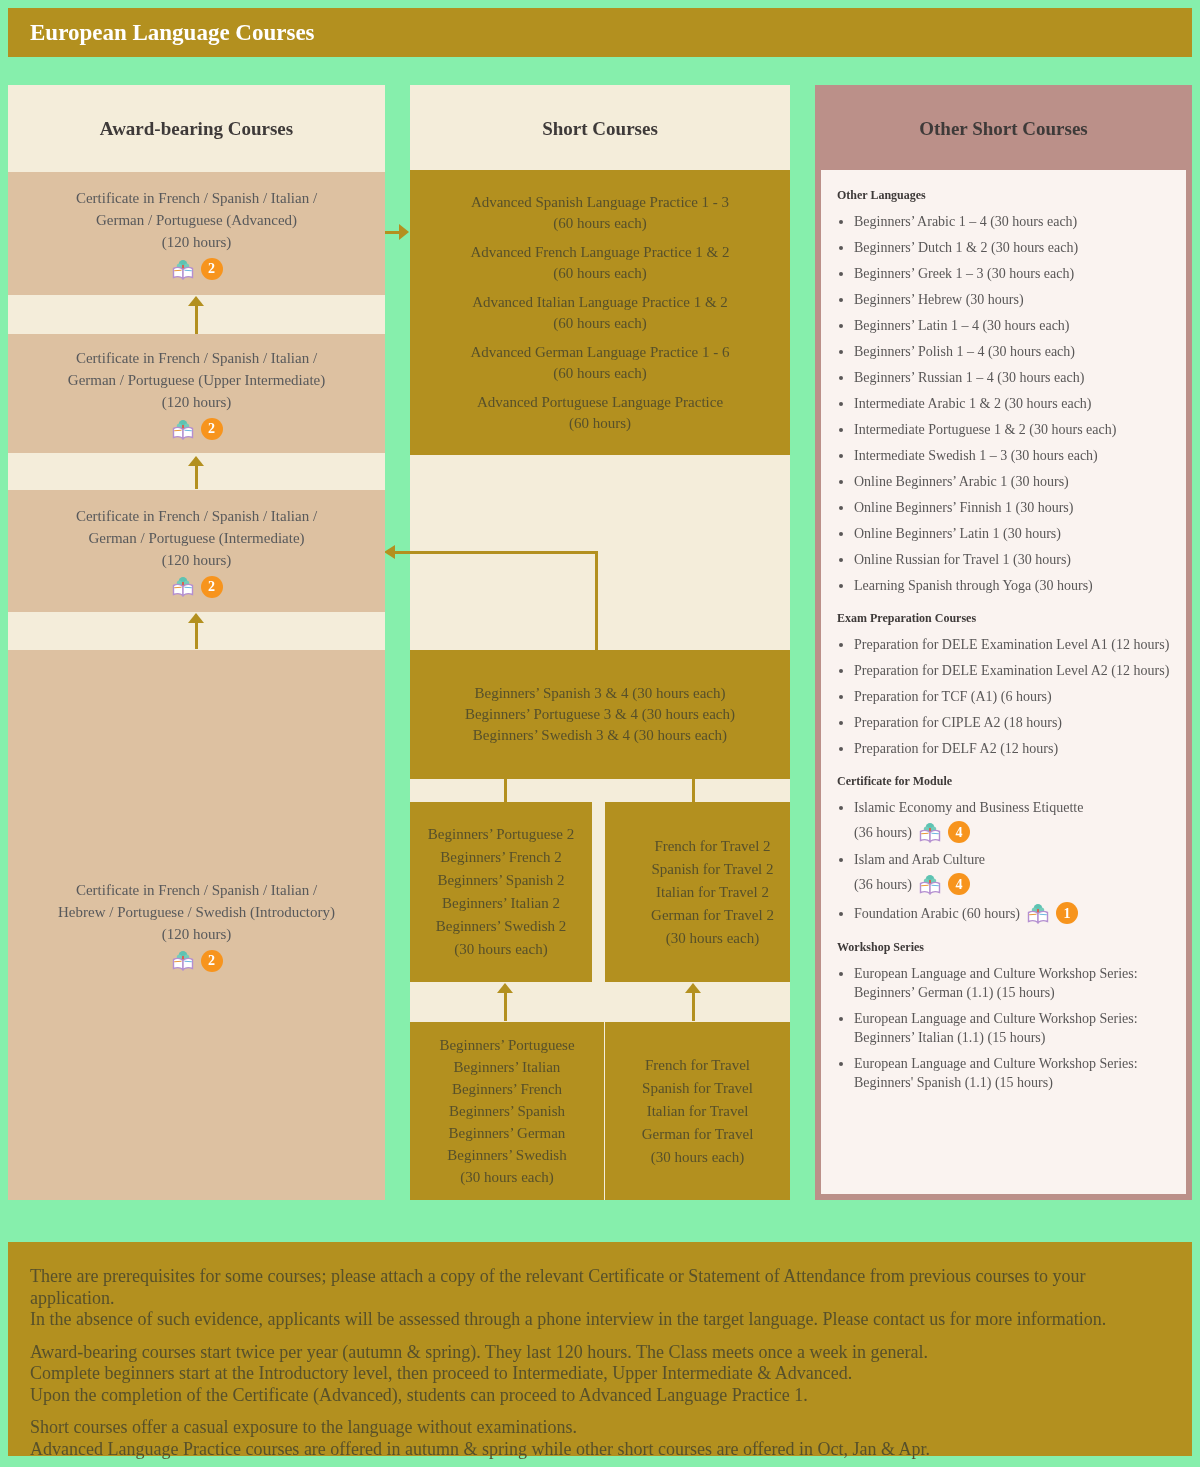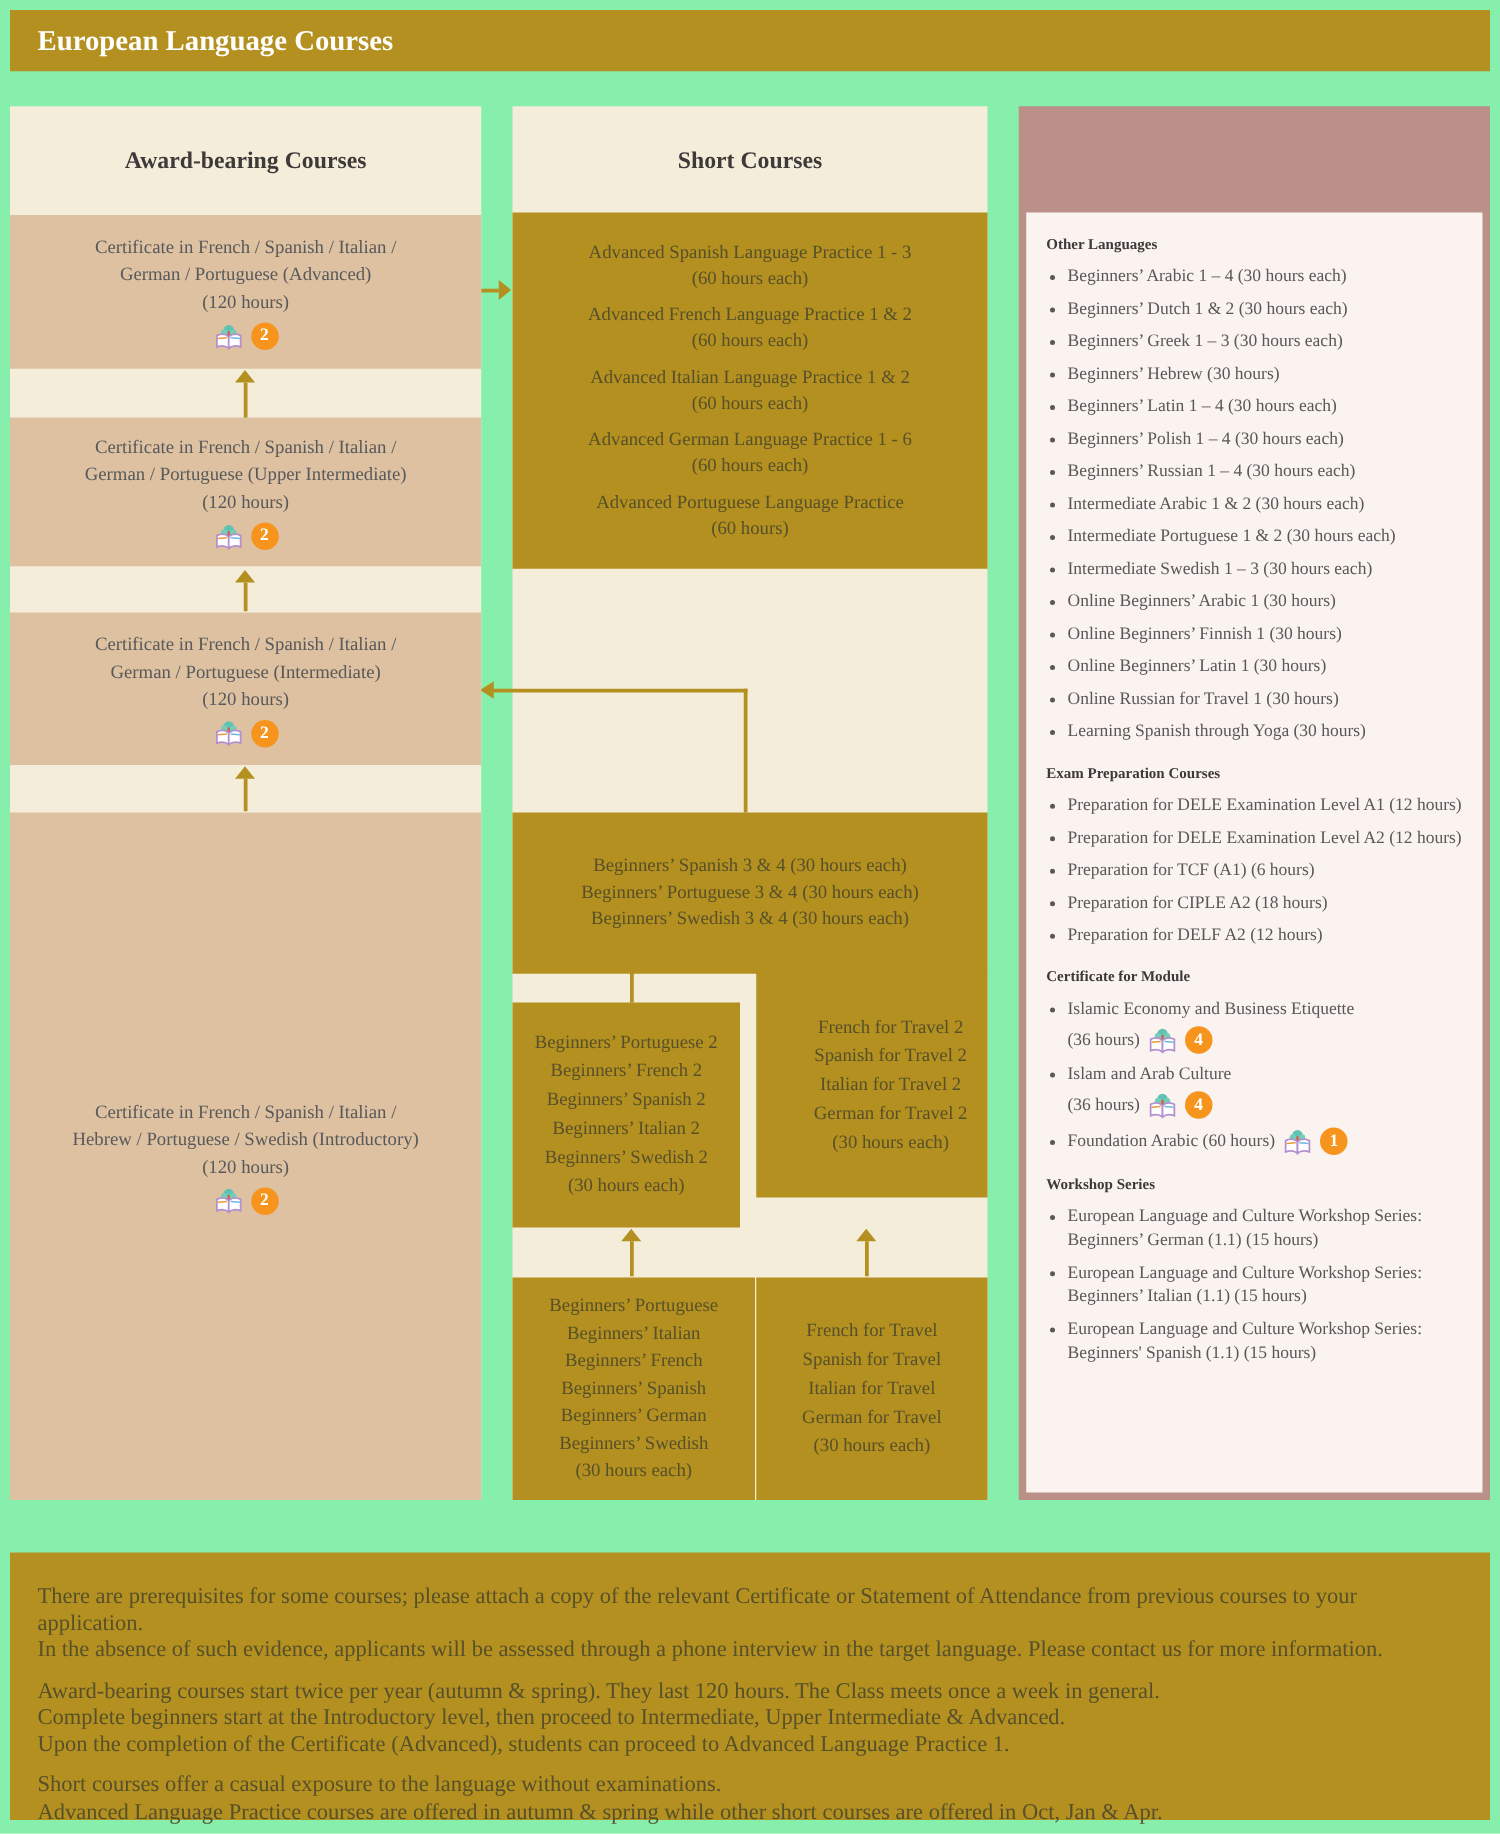--- a/index.html
+++ b/index.html
@@ -90,20 +90,21 @@
 <div id="canvas">
 
   <div class="titlebar">European Language Courses</div>
 
   <div class="col-bg col1"></div>
   <div class="col-bg col2"></div>
   <div class="col-bg col3"></div>
 
   <div class="col-header h1">Award-bearing Courses</div>
   <div class="col-header h2">Short Courses</div>
+  <div class="col-header h3">Other Short Courses</div>
 
   <div class="v-arrow" style="left:188px;top:296px;height:40px;">
       <div class="head"></div>
       <div class="stem"></div>
     </div>
   <div class="v-arrow" style="left:188px;top:456px;height:33px;">
       <div class="head"></div>
       <div class="stem"></div>
     </div>
   <div class="v-arrow" style="left:188px;top:613px;height:36px;">
@@ -208,21 +209,21 @@
   </div>
 
   <div class="gbox" style="left:410px;top:802px;width:182px;height:180px;line-height:23px;">
     <div>Beginners’ Portuguese 2</div>
     <div>Beginners’ French 2</div>
     <div>Beginners’ Spanish 2</div>
     <div>Beginners’ Italian 2</div>
     <div>Beginners’ Swedish 2</div>
     <div>(30 hours each)</div>
   </div>
-  <div class="gbox" style="left:605px;top:778px;width:185px;height:180px;line-height:23px;padding-left:36px;">
+  <div class="gbox" style="left:605px;top:802px;width:185px;height:180px;line-height:23px;padding-left:36px;">
     <div>French for Travel 2</div>
     <div>Spanish for Travel 2</div>
     <div>Italian for Travel 2</div>
     <div>German for Travel 2</div>
     <div>(30 hours each)</div>
   </div>
 
   <div class="gbox" style="left:410px;top:1022px;width:194px;height:178px;line-height:22px;">
     <div>Beginners’ Portuguese</div>
     <div>Beginners’ Italian</div>

